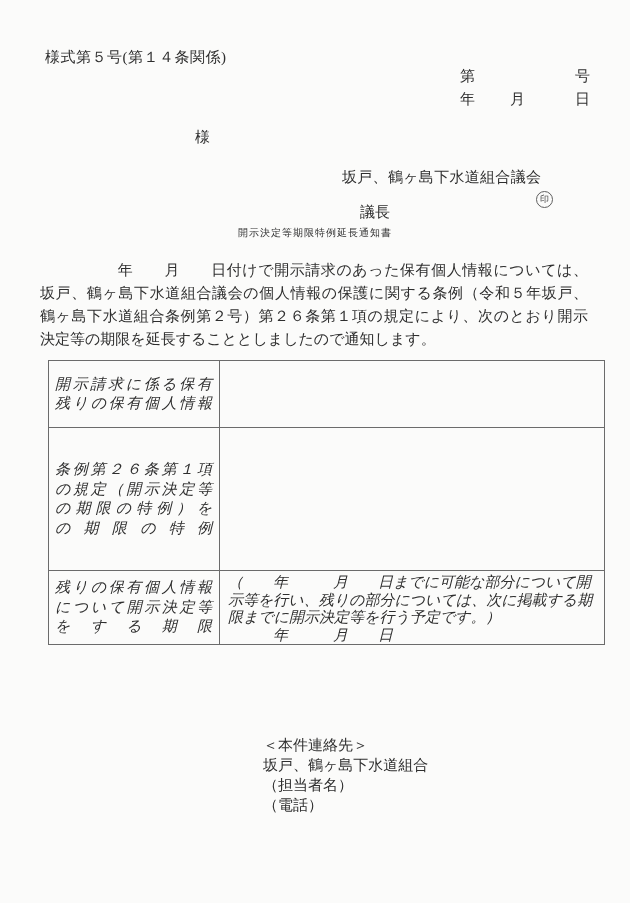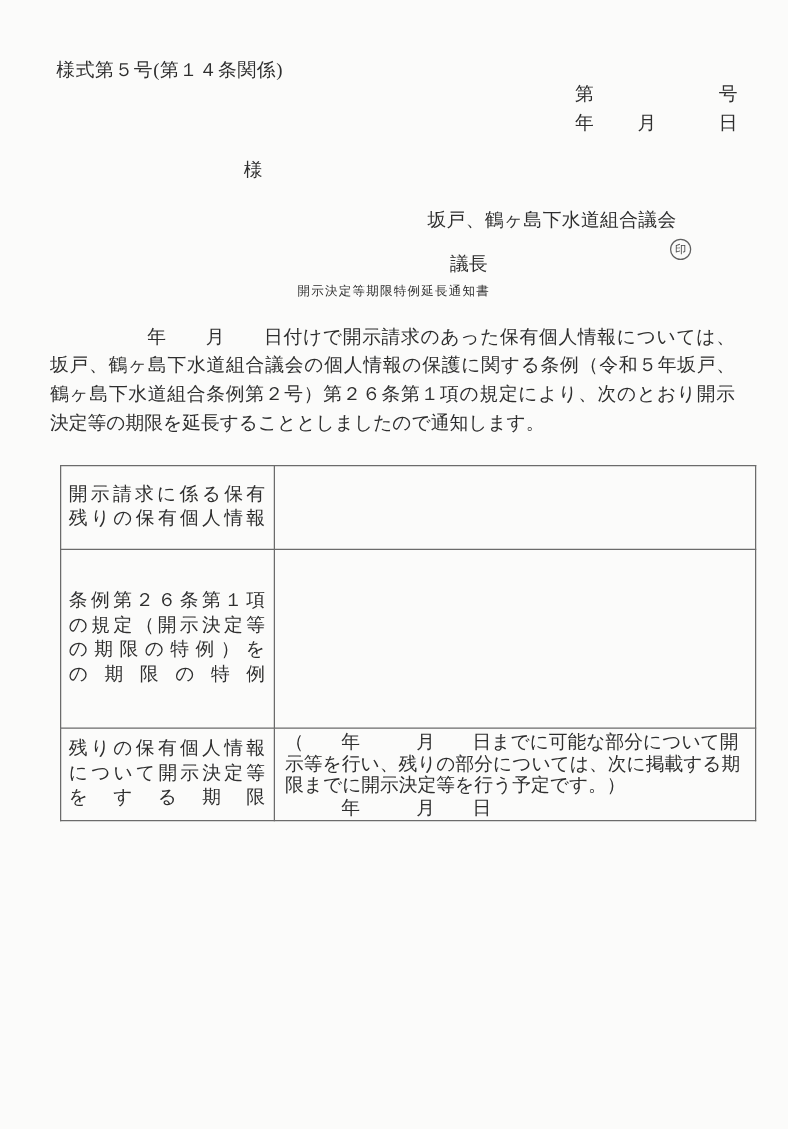--- a/index.html
+++ b/index.html
@@ -38,22 +38,22 @@
   }
 
   .body-par { position: absolute; left: 40px; top: 259px; width: 548px; }
   .body-line {
     font-size: 15px; line-height: 23px;
     text-align: justify; text-align-last: justify;
   }
   .body-line:last-child { text-align-last: left; }
 
   table.form-table {
-    position: absolute; left: 48px; top: 372px;
-    width: 529px; border-collapse: collapse; table-layout: fixed;
+    position: absolute; left: 48px; top: 360px;
+    width: 529px; border-collapse: collapse; table-layout: fixed; font-style: italic;
   }
   .form-table th, .form-table td {
     border: 1px solid #6b6b6b; font-weight: normal;
     font-size: 15px; vertical-align: middle;
   }
   .form-table th { width: 157px; padding: 0 7px 0 6px; }
   .form-table td { width: 372px; padding: 0 4px 0 8px; }
   .row-1 { height: 67px; }
   .row-2 { height: 143px; }
   .row-3 { height: 71px; margin-top: 44px; }
@@ -123,14 +123,20 @@
       <td class="value-note">
         <div class="vl">（　　年　　　月　　日までに可能な部分について開</div>
         <div class="vl">示等を行い、残りの部分については、次に掲載する期</div>
         <div class="vl">限までに開示決定等を行う予定です。）</div>
         <div class="vl">　　　年　　　月　　日</div>
       </td>
     </tr>
   </tbody>
     </table>
 
+  <div class="contact">
+    <div class="contact-line">＜本件連絡先＞</div>
+    <div class="contact-line">坂戸、鶴ヶ島下水道組合</div>
+    <div class="contact-line">（担当者名）</div>
+    <div class="contact-line">（電話）</div>
+  </div>
 
 </div>
 
 </body></html>

